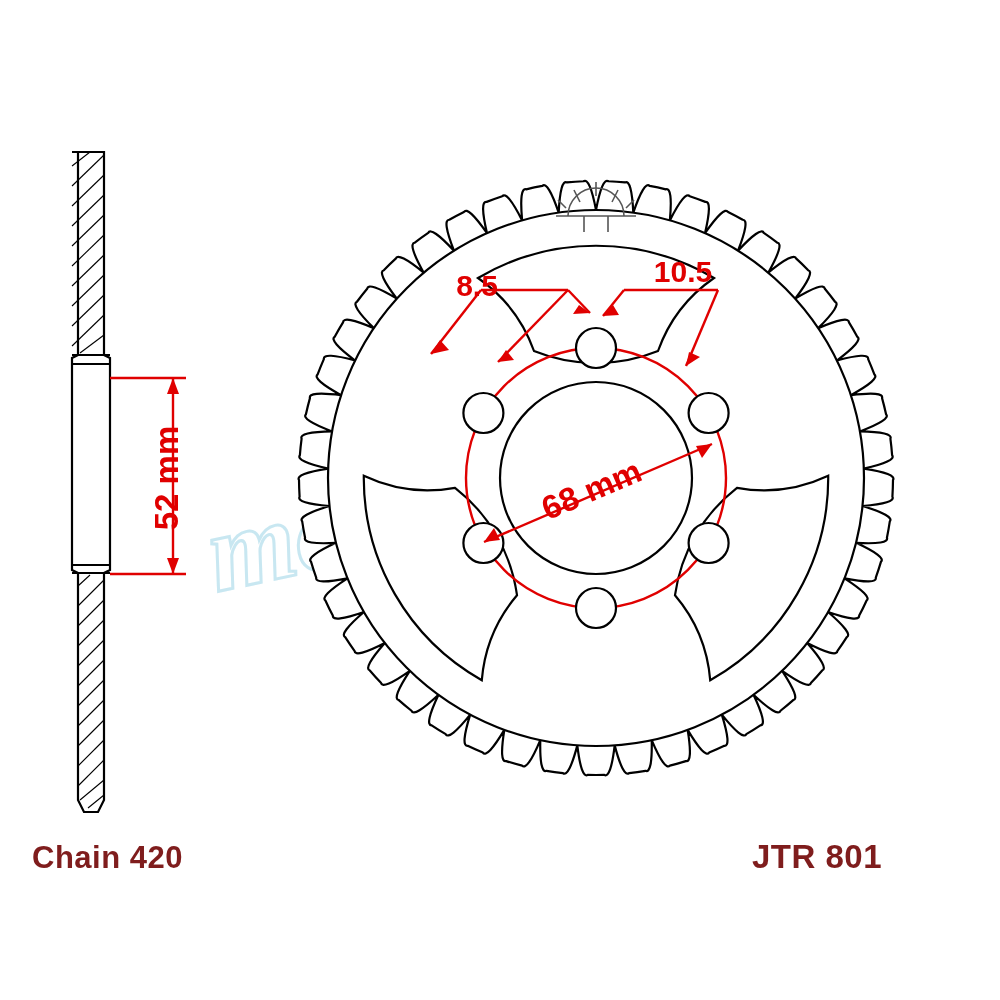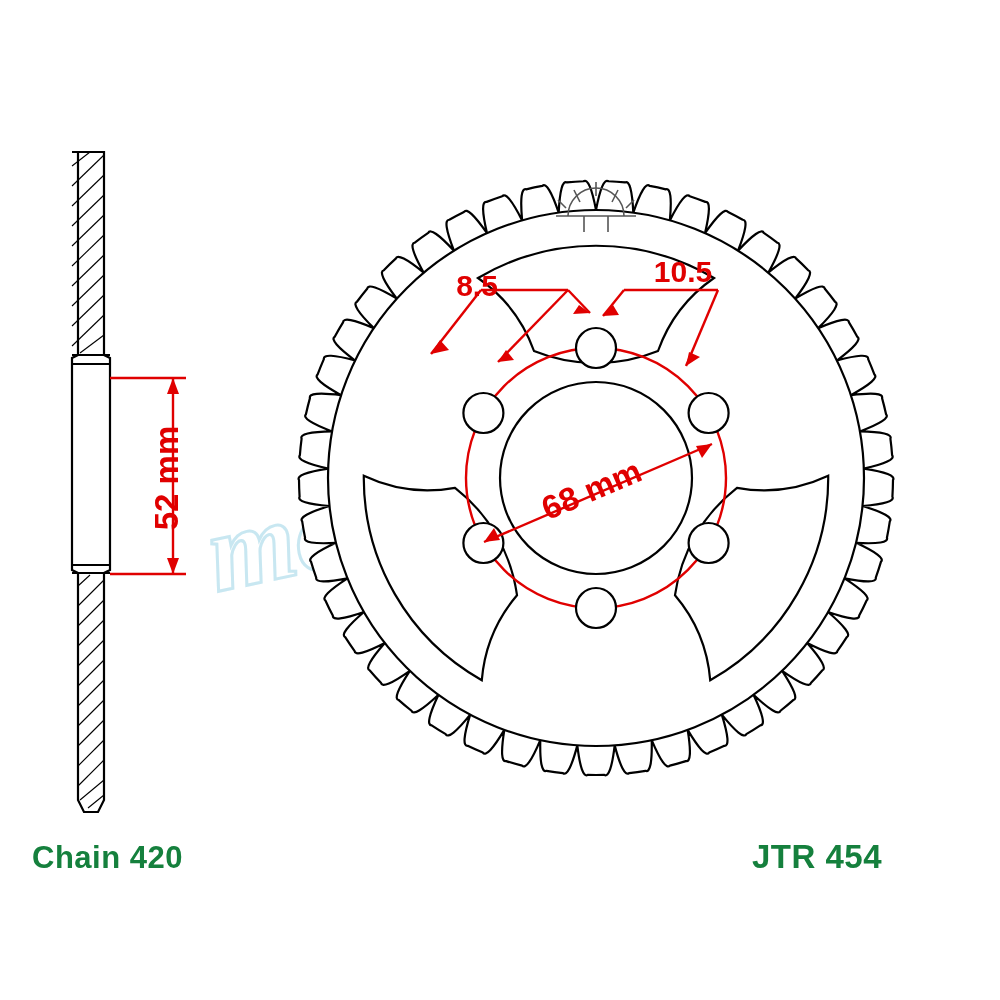--- a/index.html
+++ b/index.html
@@ -18,21 +18,21 @@
   #drawing {
     position: absolute;
     left: 0;
     top: 0;
   }
   .label-bottom {
     position: absolute;
     font-family: "Liberation Sans", sans-serif;
     font-weight: bold;
     font-size: 31px;
-    color: #15803d;
+    color: #7f1d1d;
     white-space: nowrap;
     letter-spacing: 0.5px;
   }
   #chain-label {
     left: 32px;
     top: 840px;
   }
   #part-label {
     left: 752px;
     top: 838px;
@@ -204,15 +204,15 @@
       <polygon points="603,316 613,305 619,315" stroke="none"></polygon>
       <line x1="718" y1="290" x2="686" y2="366"></line>
       <polygon points="686,366 689,352 700,357" stroke="none"></polygon>
     </g>
     <text class="dim-text" x="683" y="282" font-size="30" text-anchor="middle">10.5</text>
 
   </svg>
 
   <div class="label-bottom" id="chain-label">Chain 420</div>
 
-  <div class="label-bottom" id="part-label">JTR 454</div>
+  <div class="label-bottom" id="part-label">JTR 801</div>
 
 </div>
 
 </body></html>

